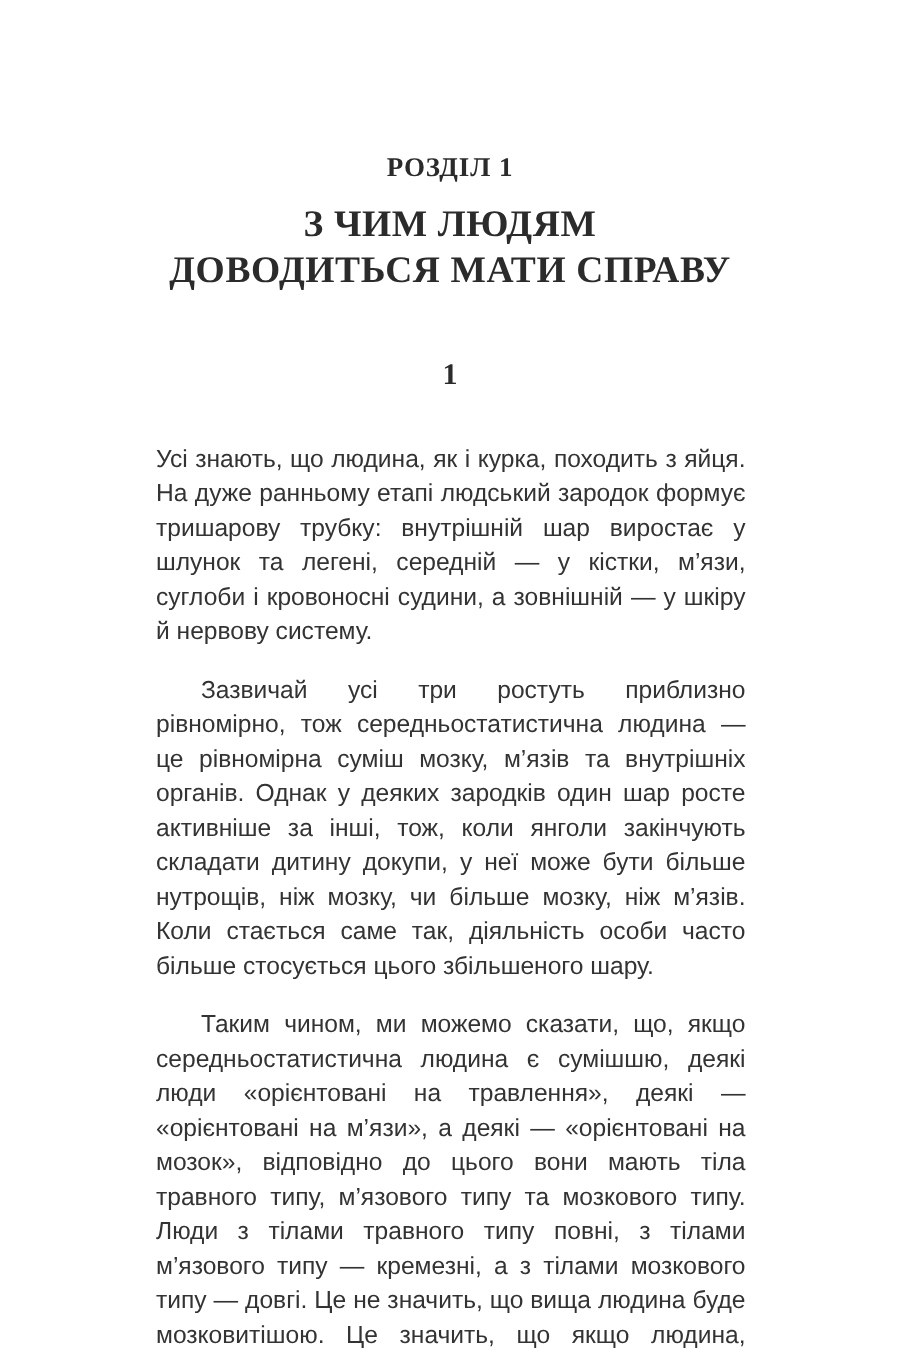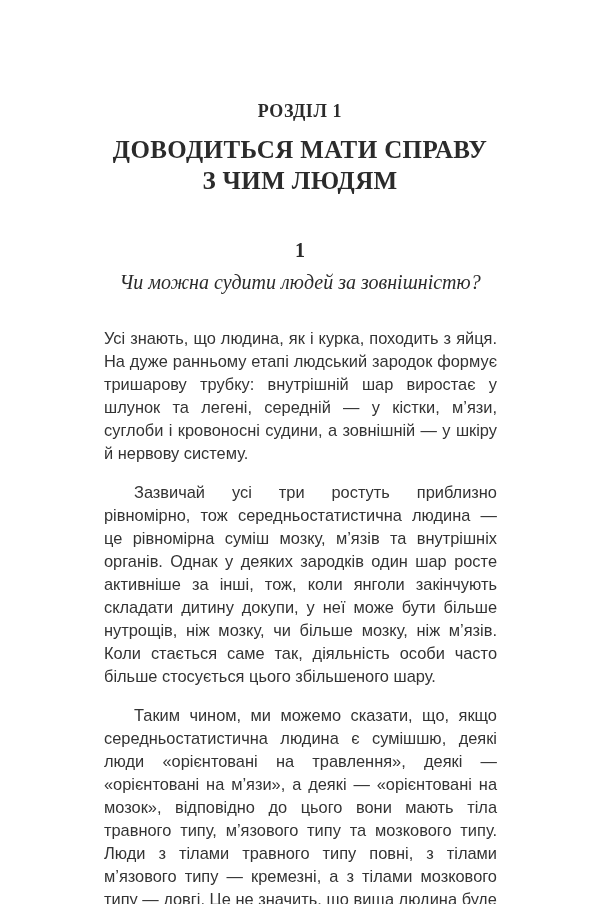--- a/index.html
+++ b/index.html
@@ -69,26 +69,25 @@
     text-indent: 0;
   }
 </style>
 </head>
 <body>
 
 <div class="page">
   <div class="chapter-label">РОЗДІЛ 1</div>
 
   <h1 class="chapter-title">
+    <span class="title-line">З ЧИМ ЛЮДЯМ</span>
     <span class="title-line">ДОВОДИТЬСЯ МАТИ СПРАВУ</span>
-    <span class="title-line">З ЧИМ ЛЮДЯМ</span>
   </h1>
 
   <div class="section-number">1</div>
 
-  <div class="section-subtitle">Чи можна судити людей за зовнішністю?</div>
 
   <div class="body-text">
     <p>Усі знають, що людина, як і курка, походить з яйця. На дуже ранньому етапі людський зародок формує тришарову трубку: внутрішній шар виростає у шлунок та легені, середній — у кістки, м’язи, суглоби і кровоносні судини, а зовнішній — у шкіру й нервову систему.</p>
     <p>Зазвичай усі три ростуть приблизно рівномірно, тож середньостатистична людина — це рівномірна суміш мозку, м’язів та внутрішніх органів. Однак у деяких зародків один шар росте активніше за інші, тож, коли янголи закінчують складати дитину докупи, у неї може бути більше нутрощів, ніж мозку, чи більше мозку, ніж м’язів. Коли стається саме так, діяльність особи часто більше стосується цього збільшеного шару.</p>
     <p>Таким чином, ми можемо сказати, що, якщо середньостатистична людина є сумішшю, деякі люди «орієнтовані на травлення», деякі — «орієнтовані на м’язи», а деякі — «орієнтовані на мозок», відповідно до цього вони мають тіла травного типу, м’язового типу та мозкового типу. Люди з тілами травного типу повні, з тілами м’язового типу — кремезні, а з тілами мозкового типу — довгі. Це не значить, що вища людина буде мозковитішою. Це значить, що якщо людина, навіть невисока, видається довгастою, а не кремезною чи товстою, її часто більше турбуватиме те, що відбувається в голові, аніж те, що робити чи що поїсти; ключовий фактор — стрункість, а не зріст. З іншого боку, людина, яка створює враження повної, а не довгастої чи кремезної, зазвичай біль-</p>
   </div>
 </div>
 
 </body></html>

